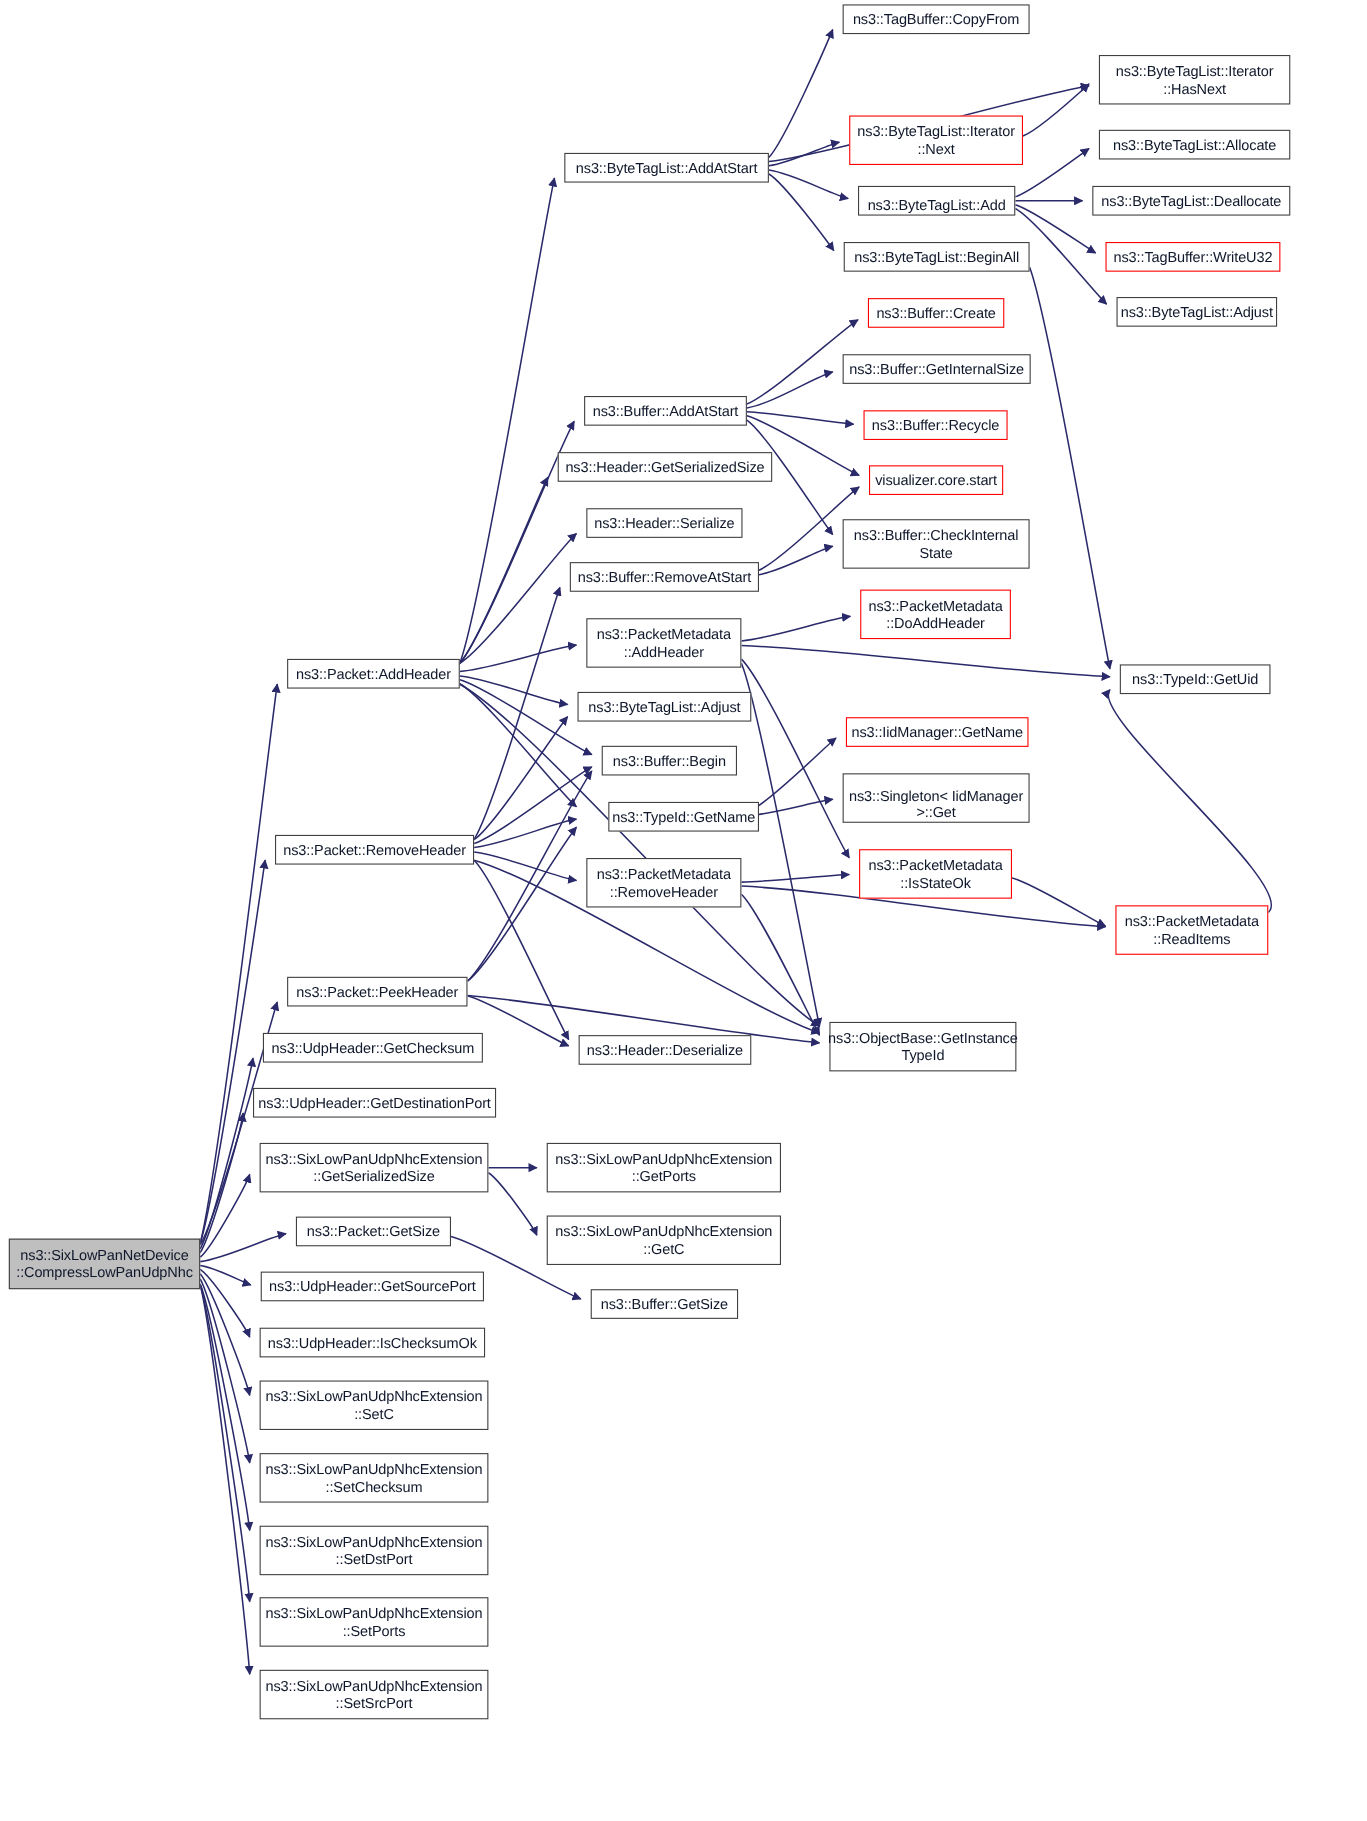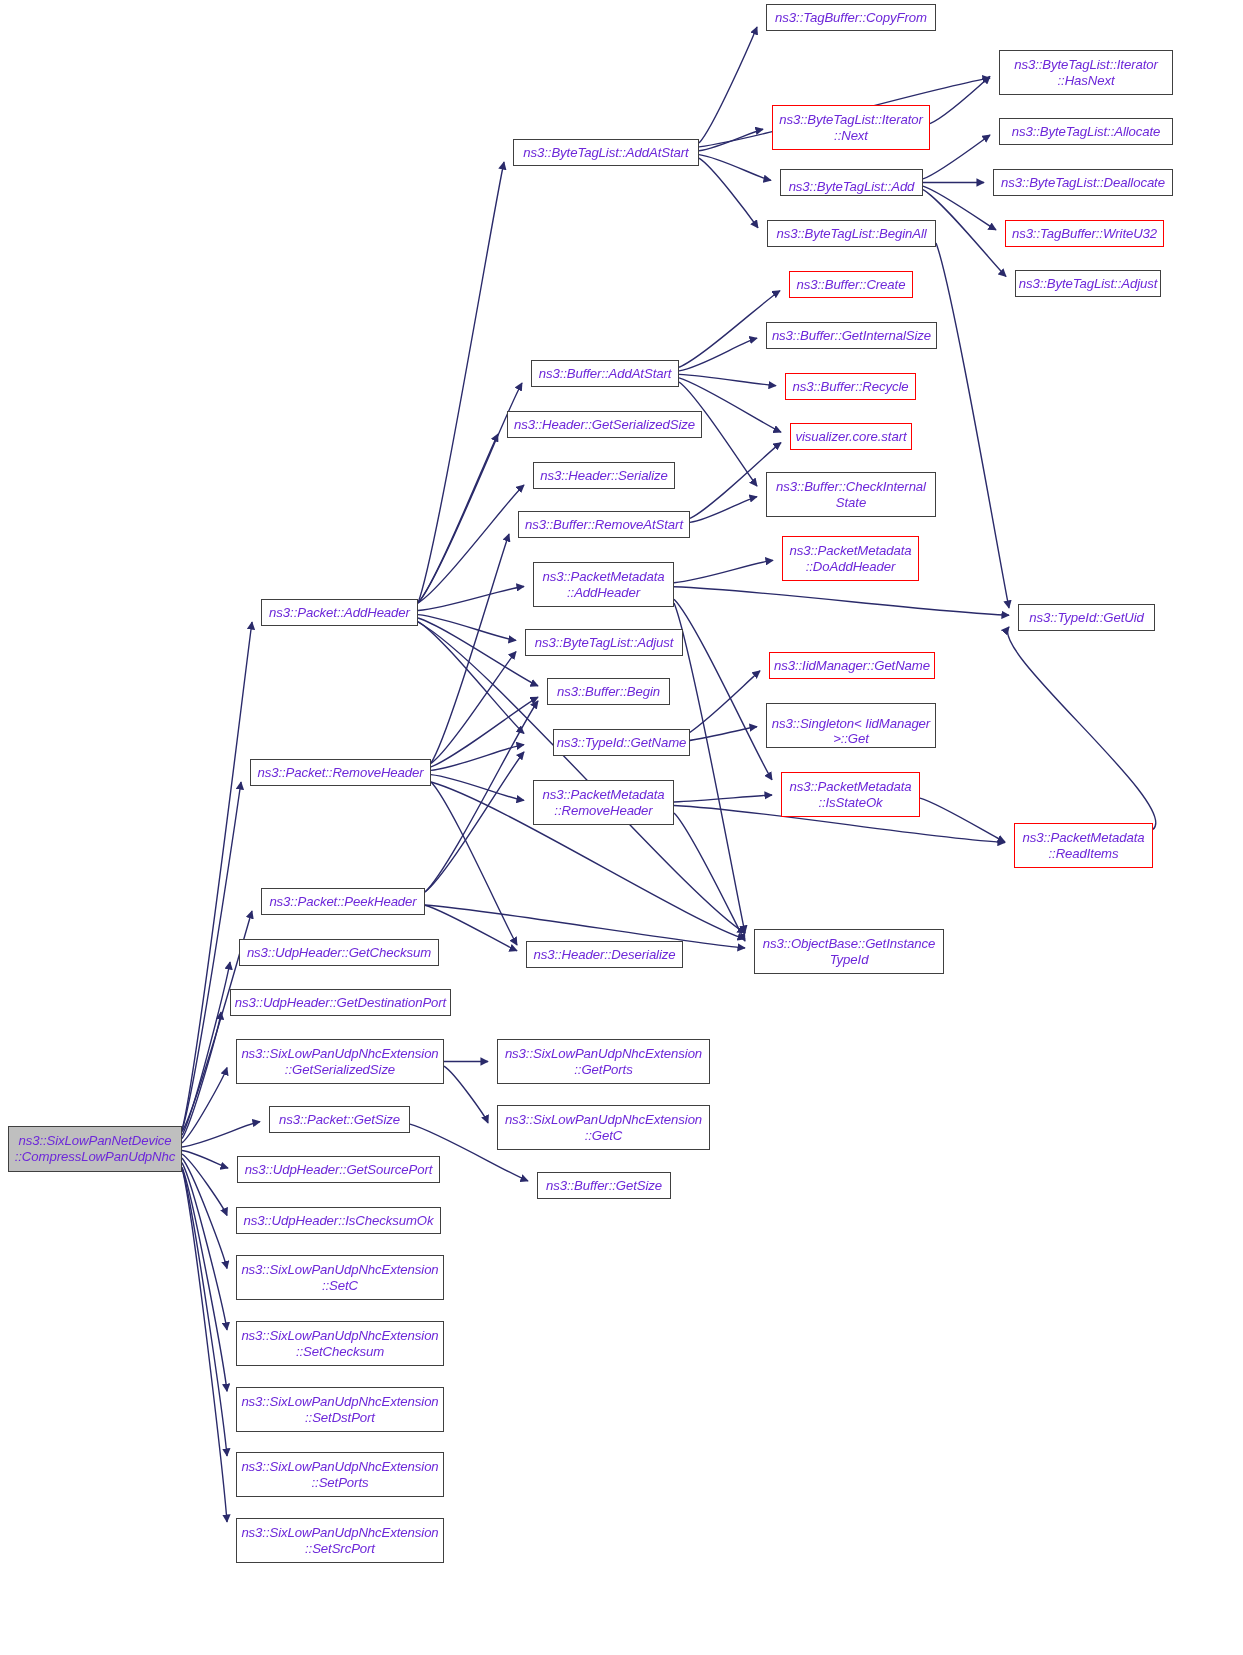--- a/index.html
+++ b/index.html
@@ -24,27 +24,26 @@
   }
   .node {
     position: absolute;
     box-sizing: border-box;
     display: flex;
     align-items: center;
     justify-content: center;
     text-align: center;
     font-size: 13.2px;
     line-height: 1.18;
-    color: #6d28d9;
+    color: #0f172a;
     background: #ffffff;
     border: 1px solid #404040;
     letter-spacing: -0.1px;
     white-space: pre-line;
     z-index: 2;
-    font-style: italic;
   }
   .node.red {
     border-color: #ff0000;
   }
   .node.root {
     background: #bfbfbf;
     border-color: #404040;
   }
   .node span {
     display: block;
@@ -168,21 +167,21 @@
 &gt;::Get</span></div>
       <div class="node" style="left: 553px; top: 729px; width: 137px; height: 27px;"><span>ns3::TypeId::GetName</span></div>
       <div class="node" style="left: 250px; top: 759px; width: 181px; height: 27px;"><span>ns3::Packet::RemoveHeader</span></div>
       <div class="node red" style="left: 781px; top: 772px; width: 139px; height: 45px;"><span>ns3::PacketMetadata
 ::IsStateOk</span></div>
       <div class="node" style="left: 533px; top: 780px; width: 141px; height: 45px;"><span>ns3::PacketMetadata
 ::RemoveHeader</span></div>
       <div class="node red" style="left: 1014px; top: 823px; width: 139px; height: 45px;"><span>ns3::PacketMetadata
 ::ReadItems</span></div>
       <div class="node" style="left: 261px; top: 888px; width: 164px; height: 27px;"><span>ns3::Packet::PeekHeader</span></div>
-      <div class="node" style="left: 754px; top: 929px; width: 190px; height: 45px;"><span>ns3::ObjectBase::GetInstance
+      <div class="node" style="left: 754px; top: 929px; width: 170px; height: 45px;"><span>ns3::ObjectBase::GetInstance
 TypeId</span></div>
       <div class="node" style="left: 526px; top: 941px; width: 157px; height: 27px;"><span>ns3::Header::Deserialize</span></div>
       <div class="node" style="left: 239px; top: 939px; width: 200px; height: 27px;"><span>ns3::UdpHeader::GetChecksum</span></div>
       <div class="node" style="left: 230px; top: 989px; width: 221px; height: 27px;"><span>ns3::UdpHeader::GetDestinationPort</span></div>
       <div class="node" style="left: 236px; top: 1039px; width: 208px; height: 45px;"><span>ns3::SixLowPanUdpNhcExtension
 ::GetSerializedSize</span></div>
       <div class="node" style="left: 497px; top: 1039px; width: 213px; height: 45px;"><span>ns3::SixLowPanUdpNhcExtension
 ::GetPorts</span></div>
       <div class="node" style="left: 269px; top: 1106px; width: 141px; height: 27px;"><span>ns3::Packet::GetSize</span></div>
       <div class="node" style="left: 497px; top: 1105px; width: 213px; height: 45px;"><span>ns3::SixLowPanUdpNhcExtension

